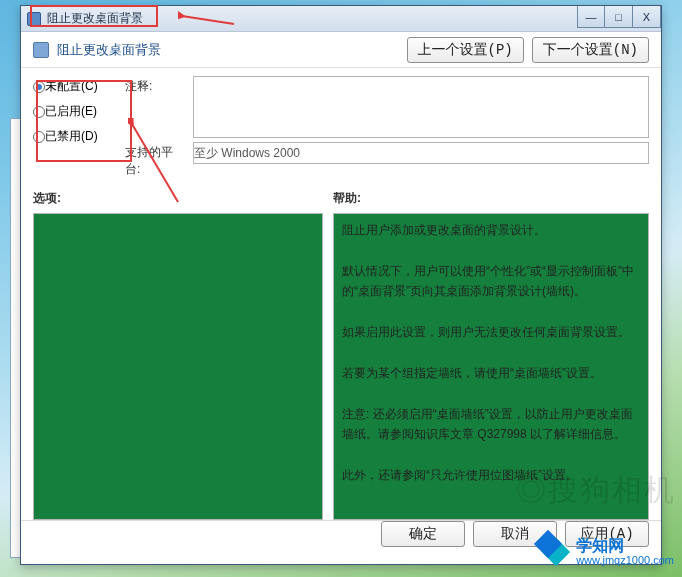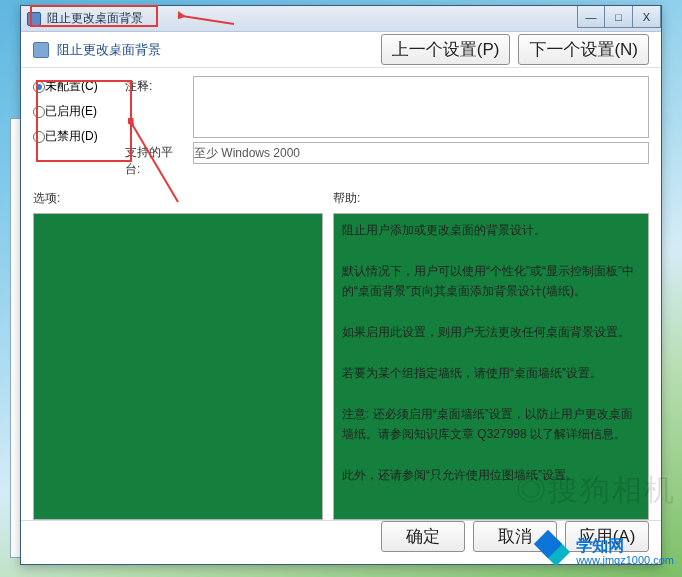--- a/index.html
+++ b/index.html
@@ -31,35 +31,35 @@
   .tb-close { background: linear-gradient(#e5eef8,#c9d9ea); }
   .subtitle-row {
     height: 36px; display: flex; align-items: center; padding: 0 12px;
     border-bottom: 1px solid #e1e1e1;
   }
   .subtitle-icon { width: 16px; height: 16px; background: #7fa8d6; border: 1px solid #4e79aa; margin-right: 8px; border-radius: 2px; }
   .subtitle-text { color: #1a4a8a; font-size: 13px; }
   .nav-btns { margin-left: auto; display: flex; gap: 8px; }
   .btn {
     padding: 3px 10px; border: 1px solid #8f8f8f; background: linear-gradient(#fdfdfd,#ececec);
-    border-radius: 3px; cursor: pointer; font-size: 17px; color: #222;
-    min-width: 84px; text-align: center;
+    border-radius: 3px; cursor: pointer; font-size: 14px; color: #222;
+    min-width: 84px; text-align: center; font-family: Liberation Mono, monospace;
   }
   .content { flex: 1; display: flex; flex-direction: column; padding: 8px 12px 0 12px; gap: 6px; overflow: hidden; }
   .top-area { display: flex; gap: 10px; height: 100px; }
   .radio-col { width: 82px; display: flex; flex-direction: column; gap: 8px; padding-top: 2px; }
   .radio-item { display: flex; align-items: center; cursor: pointer; }
   .radio { appearance: none; width: 12px; height: 12px; border: 1px solid #6a6a6a; border-radius: 50%; position: relative; background: #fff; }
   .radio:checked::after { content:""; position:absolute; left:2px; top:2px; width:6px; height:6px; background:#3b7dd8; border-radius:50%; }
   .fields-col { flex: 1; display: grid; grid-template-columns: 62px 1fr; grid-template-rows: 1fr auto; gap: 4px 6px; align-items: start; }
   .lbl { color: #333; font-size: 12px; padding-top: 2px; }
   .comment-box { width: 100%; height: 62px; border: 1px solid #b5b5b5; background: #fff; resize: none; font: inherit; }
   .platform-box { width: 100%; height: 22px; border: 1px solid #b5b5b5; background: #fff; padding: 2px 0; color: #555; overflow: hidden; }
   .headers { display: grid; grid-template-columns: 290px 1fr; gap: 10px; margin-top: 8px; }
-  .text-header { color: #333; font-size: 12px; }
+  .text-header { color: #333; font-size: 12px; font-weight: bold; }
   .panels { display: grid; grid-template-columns: 290px 1fr; gap: 10px; flex: 1; min-height: 0; }
   .panel { border: 1px solid #b5b5b5; background: #15803d; overflow: auto; padding: 6px 8px; color: #222; line-height: 1.7; white-space: pre-wrap; }
   .footer { height: 44px; border-top: 1px solid #dcdcdc; display: flex; align-items: flex-start; justify-content: flex-end; gap: 8px; padding: 0 12px; }
   .hl-title { position: absolute; left: 30px; top: 5px; width: 128px; height: 22px; border: 2px solid #e23b3b; pointer-events: none; }
   .hl-radio { position: absolute; left: 36px; top: 80px; width: 96px; height: 82px; border: 2px solid #e23b3b; pointer-events: none; }
   .arrow1 { position: absolute; left: 178px; top: 6px; pointer-events: none; }
   .arrow2 { position: absolute; left: 128px; top: 118px; pointer-events: none; }
   .watermark {
     position: absolute; right: 6px; top: 470px; color: rgba(0,0,0,.12);
     font-size: 30px; letter-spacing: 2px; pointer-events:none;

